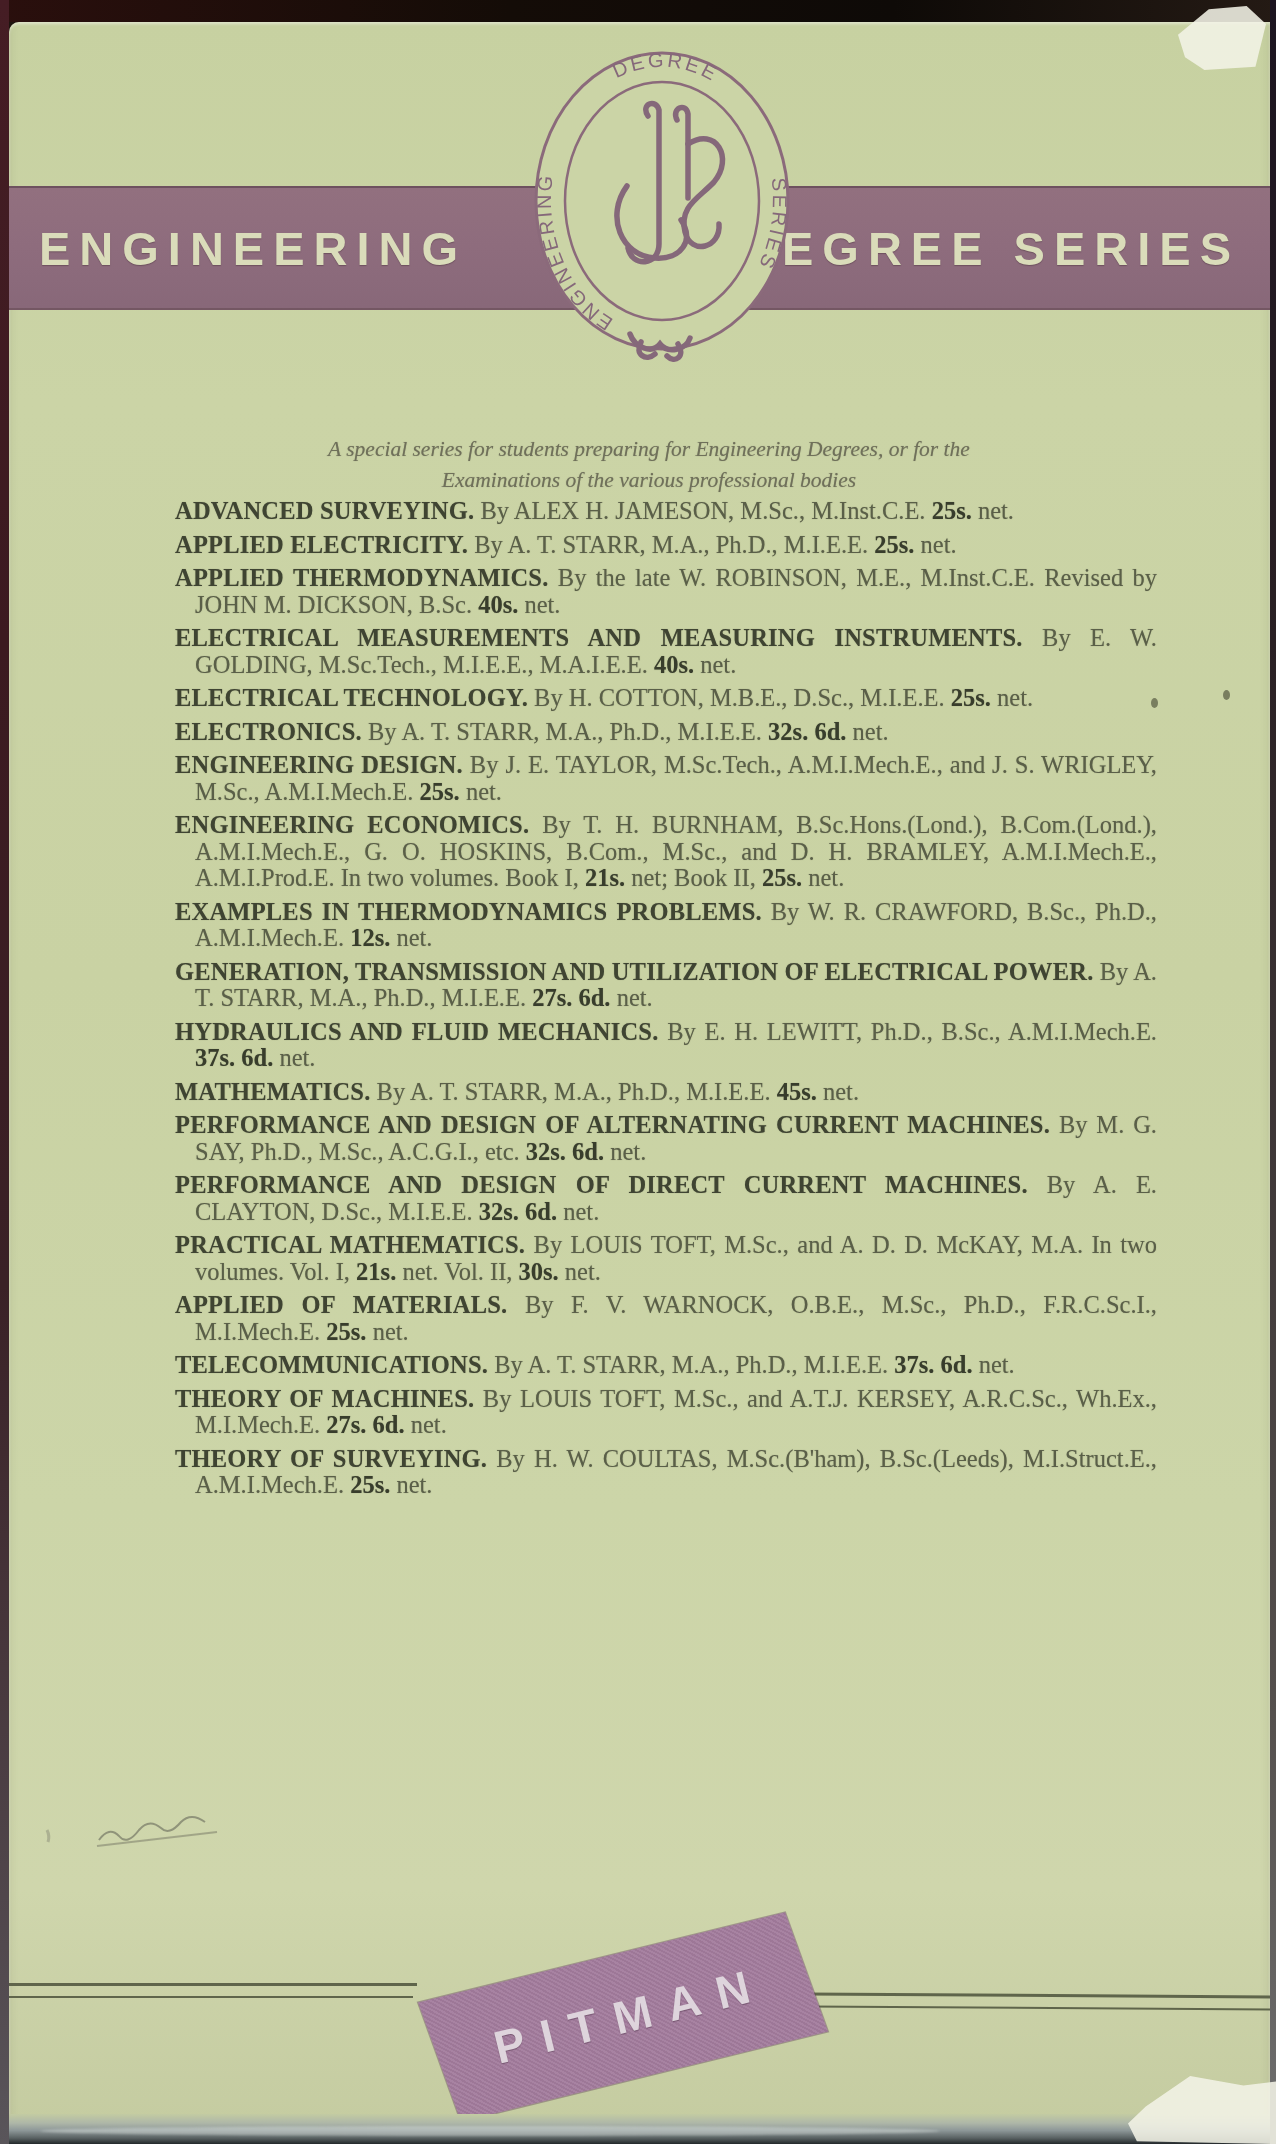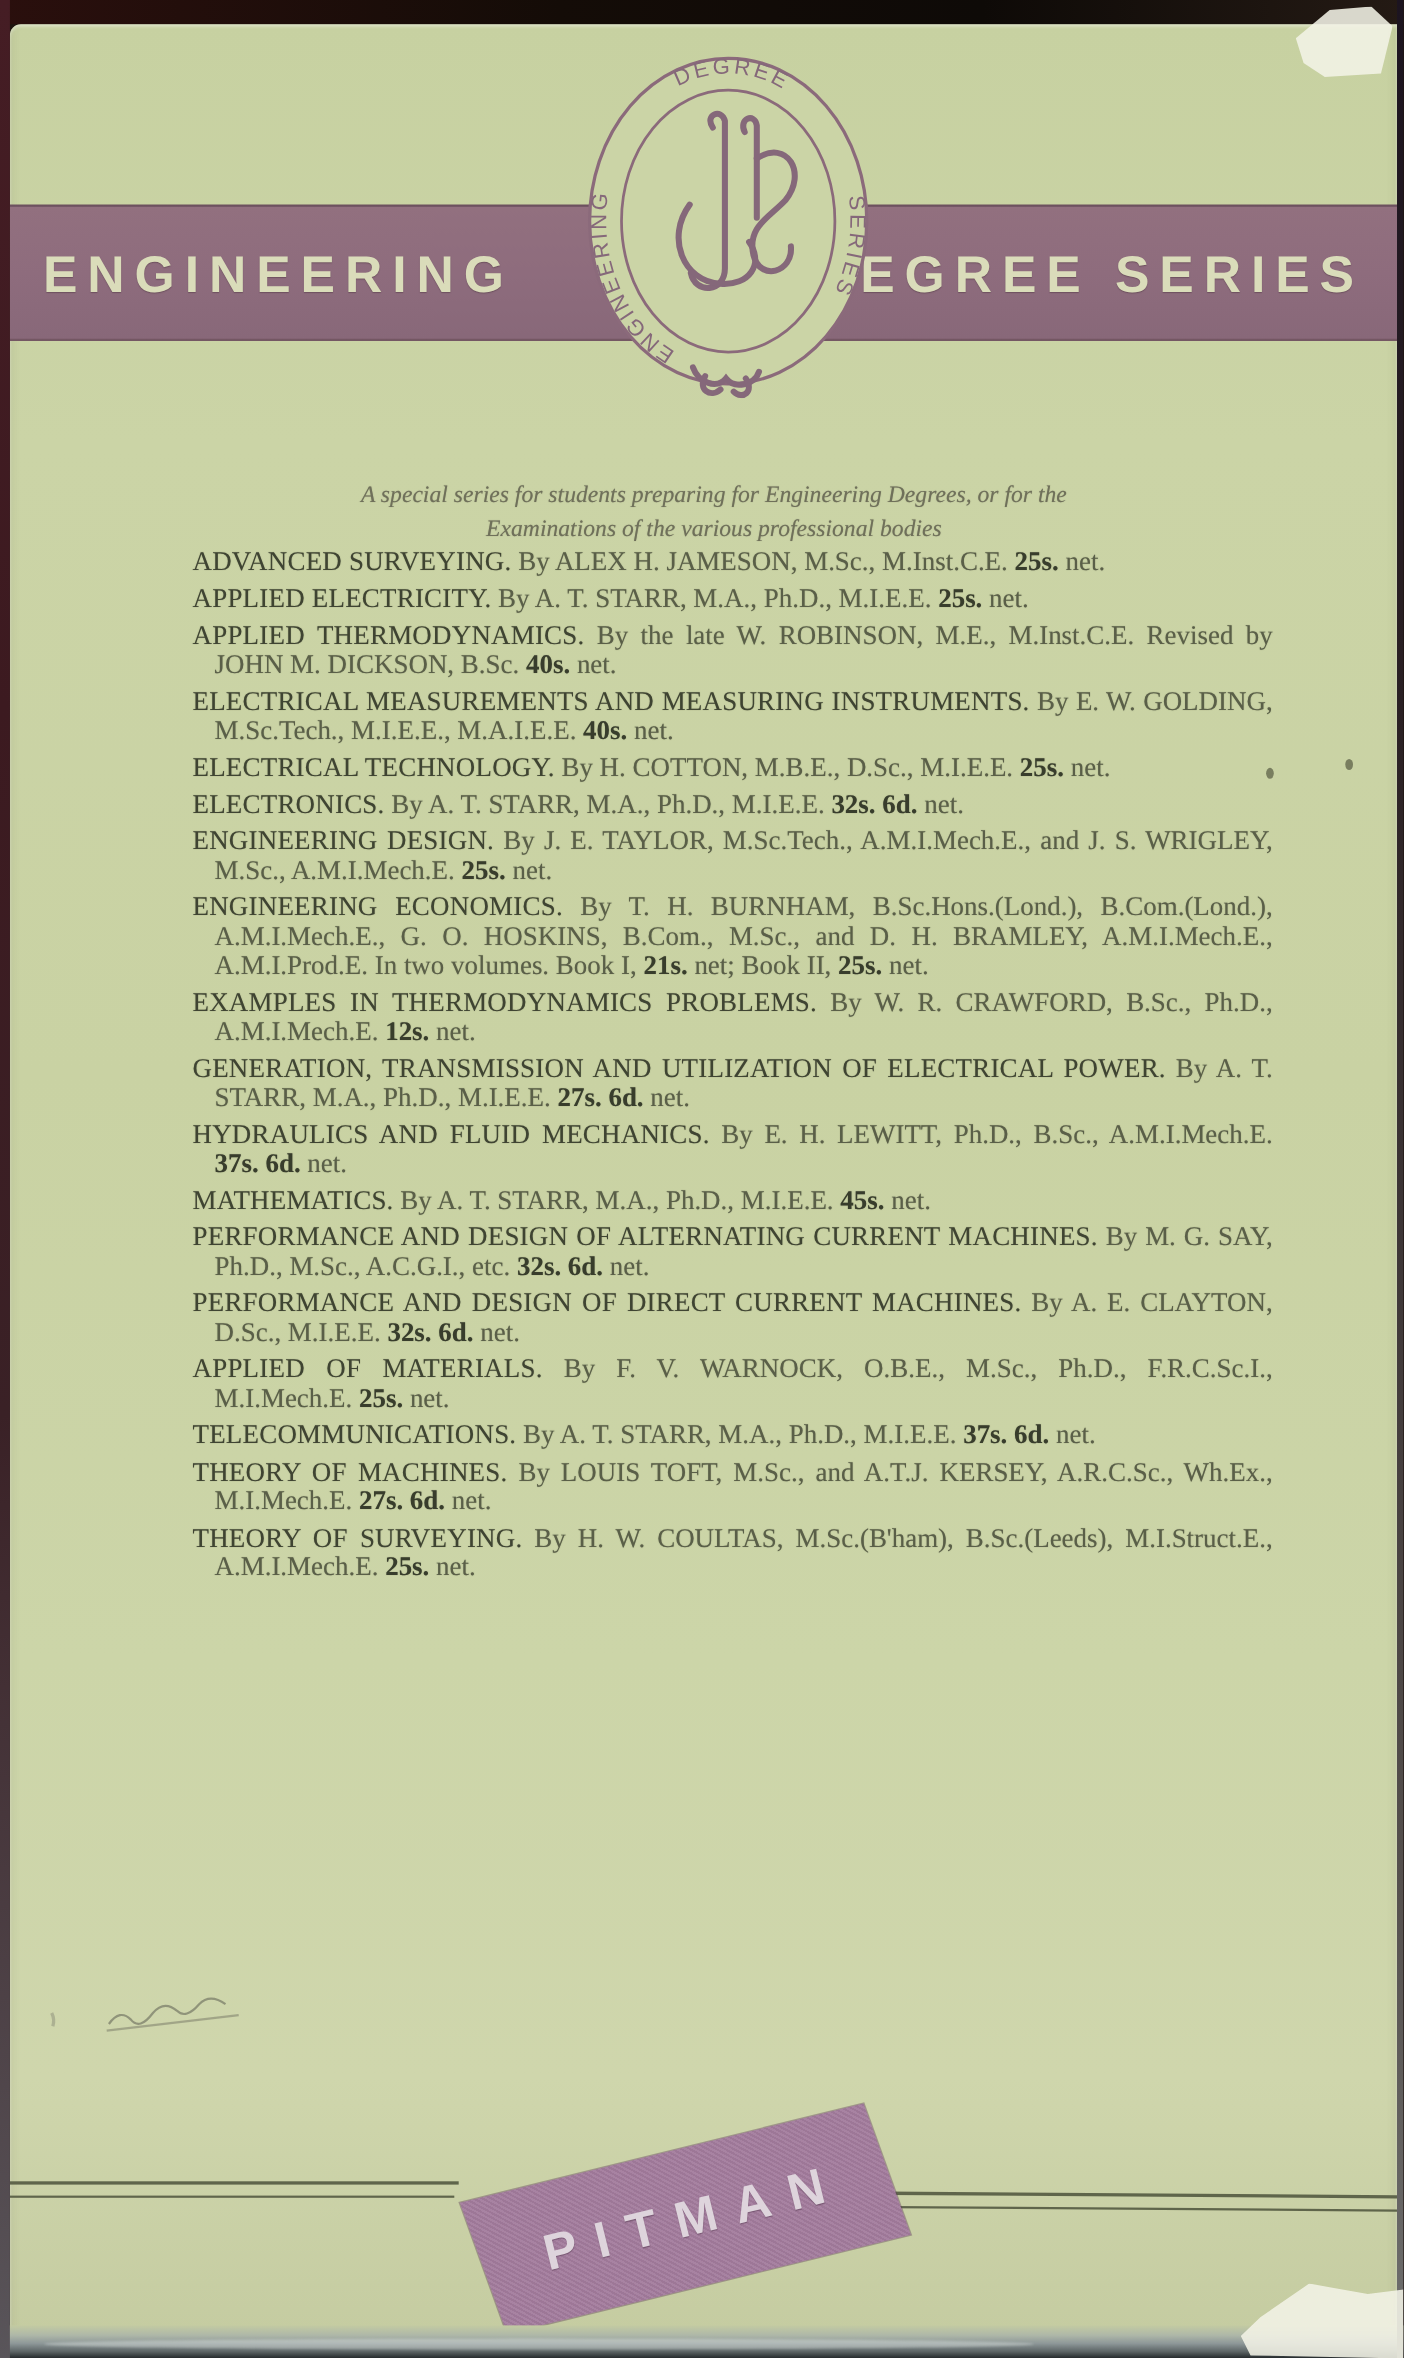--- a/index.html
+++ b/index.html
@@ -49,21 +49,21 @@
   }
 
   
   .book-list{
     position:absolute;left:166px;top:476px;width:982px;
     font-size:24.5px;line-height:26.5px;color:#565b44;
     text-align:justify;
     text-shadow:0 0 1px rgba(86,91,68,.5);
   }
   .entry{margin:0 0 7px 0;padding-left:20px;text-indent:-20px;}
-  .e-title{font-weight:normal;color:#3f4432;letter-spacing:.2px;}
+  .e-title{font-weight:bold;color:#3f4432;letter-spacing:.2px;}
   .e-body{color:#5a5f48;}
   .e-price{font-weight:bold;color:#383d2c;}
 
   
   .rule{position:absolute;height:0;border-top:3px solid #5f654b;}
   .rule.thin{border-top-width:2px;}
   .pitman-box{
     position:absolute;left:425px;top:1932px;width:378px;height:126px;
     background:#a37c9d;
     background-image:repeating-linear-gradient(45deg,rgba(255,255,255,.05) 0 2px,rgba(0,0,0,.04) 2px 4px);
@@ -149,20 +149,21 @@
         <p class="entry"><span class="e-title">ELECTRICAL TECHNOLOGY.</span><span class="e-body"> By H. COTTON, M.B.E., D.Sc., M.I.E.E. </span><span class="e-price">25s.</span><span class="e-body"> net.</span></p>
         <p class="entry"><span class="e-title">ELECTRONICS.</span><span class="e-body"> By A. T. STARR, M.A., Ph.D., M.I.E.E. </span><span class="e-price">32s. 6d.</span><span class="e-body"> net.</span></p>
         <p class="entry"><span class="e-title">ENGINEERING DESIGN.</span><span class="e-body"> By J. E. TAYLOR, M.Sc.Tech., A.M.I.Mech.E., and J. S. WRIGLEY, M.Sc., A.M.I.Mech.E. </span><span class="e-price">25s.</span><span class="e-body"> net.</span></p>
         <p class="entry"><span class="e-title">ENGINEERING ECONOMICS.</span><span class="e-body"> By T. H. BURNHAM, B.Sc.Hons.(Lond.), B.Com.(Lond.), A.M.I.Mech.E., G. O. HOSKINS, B.Com., M.Sc., and D. H. BRAMLEY, A.M.I.Mech.E., A.M.I.Prod.E. In two volumes. Book I, </span><span class="e-price">21s.</span><span class="e-body"> net; Book II, </span><span class="e-price">25s.</span><span class="e-body"> net.</span></p>
         <p class="entry"><span class="e-title">EXAMPLES IN THERMODYNAMICS PROBLEMS.</span><span class="e-body"> By W. R. CRAWFORD, B.Sc., Ph.D., A.M.I.Mech.E. </span><span class="e-price">12s.</span><span class="e-body"> net.</span></p>
         <p class="entry"><span class="e-title">GENERATION, TRANSMISSION AND UTILIZATION OF ELECTRICAL POWER.</span><span class="e-body"> By A. T. STARR, M.A., Ph.D., M.I.E.E. </span><span class="e-price">27s. 6d.</span><span class="e-body"> net.</span></p>
         <p class="entry"><span class="e-title">HYDRAULICS AND FLUID MECHANICS.</span><span class="e-body"> By E. H. LEWITT, Ph.D., B.Sc., A.M.I.Mech.E. </span><span class="e-price">37s. 6d.</span><span class="e-body"> net.</span></p>
         <p class="entry"><span class="e-title">MATHEMATICS.</span><span class="e-body"> By A. T. STARR, M.A., Ph.D., M.I.E.E. </span><span class="e-price">45s.</span><span class="e-body"> net.</span></p>
         <p class="entry"><span class="e-title">PERFORMANCE AND DESIGN OF ALTERNATING CURRENT MACHINES.</span><span class="e-body"> By M. G. SAY, Ph.D., M.Sc., A.C.G.I., etc. </span><span class="e-price">32s. 6d.</span><span class="e-body"> net.</span></p>
         <p class="entry"><span class="e-title">PERFORMANCE AND DESIGN OF DIRECT CURRENT MACHINES.</span><span class="e-body"> By A. E. CLAYTON, D.Sc., M.I.E.E. </span><span class="e-price">32s. 6d.</span><span class="e-body"> net.</span></p>
+        <p class="entry"><span class="e-title">PRACTICAL MATHEMATICS.</span><span class="e-body"> By LOUIS TOFT, M.Sc., and A. D. D. McKAY, M.A. In two volumes. Vol. I, </span><span class="e-price">21s.</span><span class="e-body"> net. Vol. II, </span><span class="e-price">30s.</span><span class="e-body"> net.</span></p>
         <p class="entry"><span class="e-title">APPLIED OF MATERIALS.</span><span class="e-body"> By F. V. WARNOCK, O.B.E., M.Sc., Ph.D., F.R.C.Sc.I., M.I.Mech.E. </span><span class="e-price">25s.</span><span class="e-body"> net.</span></p>
         <p class="entry"><span class="e-title">TELECOMMUNICATIONS.</span><span class="e-body"> By A. T. STARR, M.A., Ph.D., M.I.E.E. </span><span class="e-price">37s. 6d.</span><span class="e-body"> net.</span></p>
         <p class="entry"><span class="e-title">THEORY OF MACHINES.</span><span class="e-body"> By LOUIS TOFT, M.Sc., and A.T.J. KERSEY, A.R.C.Sc., Wh.Ex., M.I.Mech.E. </span><span class="e-price">27s. 6d.</span><span class="e-body"> net.</span></p>
         <p class="entry"><span class="e-title">THEORY OF SURVEYING.</span><span class="e-body"> By H. W. COULTAS, M.Sc.(B'ham), B.Sc.(Leeds), M.I.Struct.E., A.M.I.Mech.E. </span><span class="e-price">25s.</span><span class="e-body"> net.</span></p>
       </div>
 
     <svg class="pencil" viewBox="0 0 400 70">
       <path d="M 60 40 q 10 -14 20 -4 q 8 10 20 -6 q 10 -12 22 -2 q 8 8 20 -6 q 10 -10 24 0" stroke="#7b7d6a" stroke-width="2" fill="none" opacity=".75"></path>
       <path d="M 58 46 L 178 32" stroke="#7b7d6a" stroke-width="2" fill="none" opacity=".55"></path>
       <path d="M 8 30 q 3 6 1 12" stroke="#8a8c78" stroke-width="3" fill="none" opacity=".5"></path>

